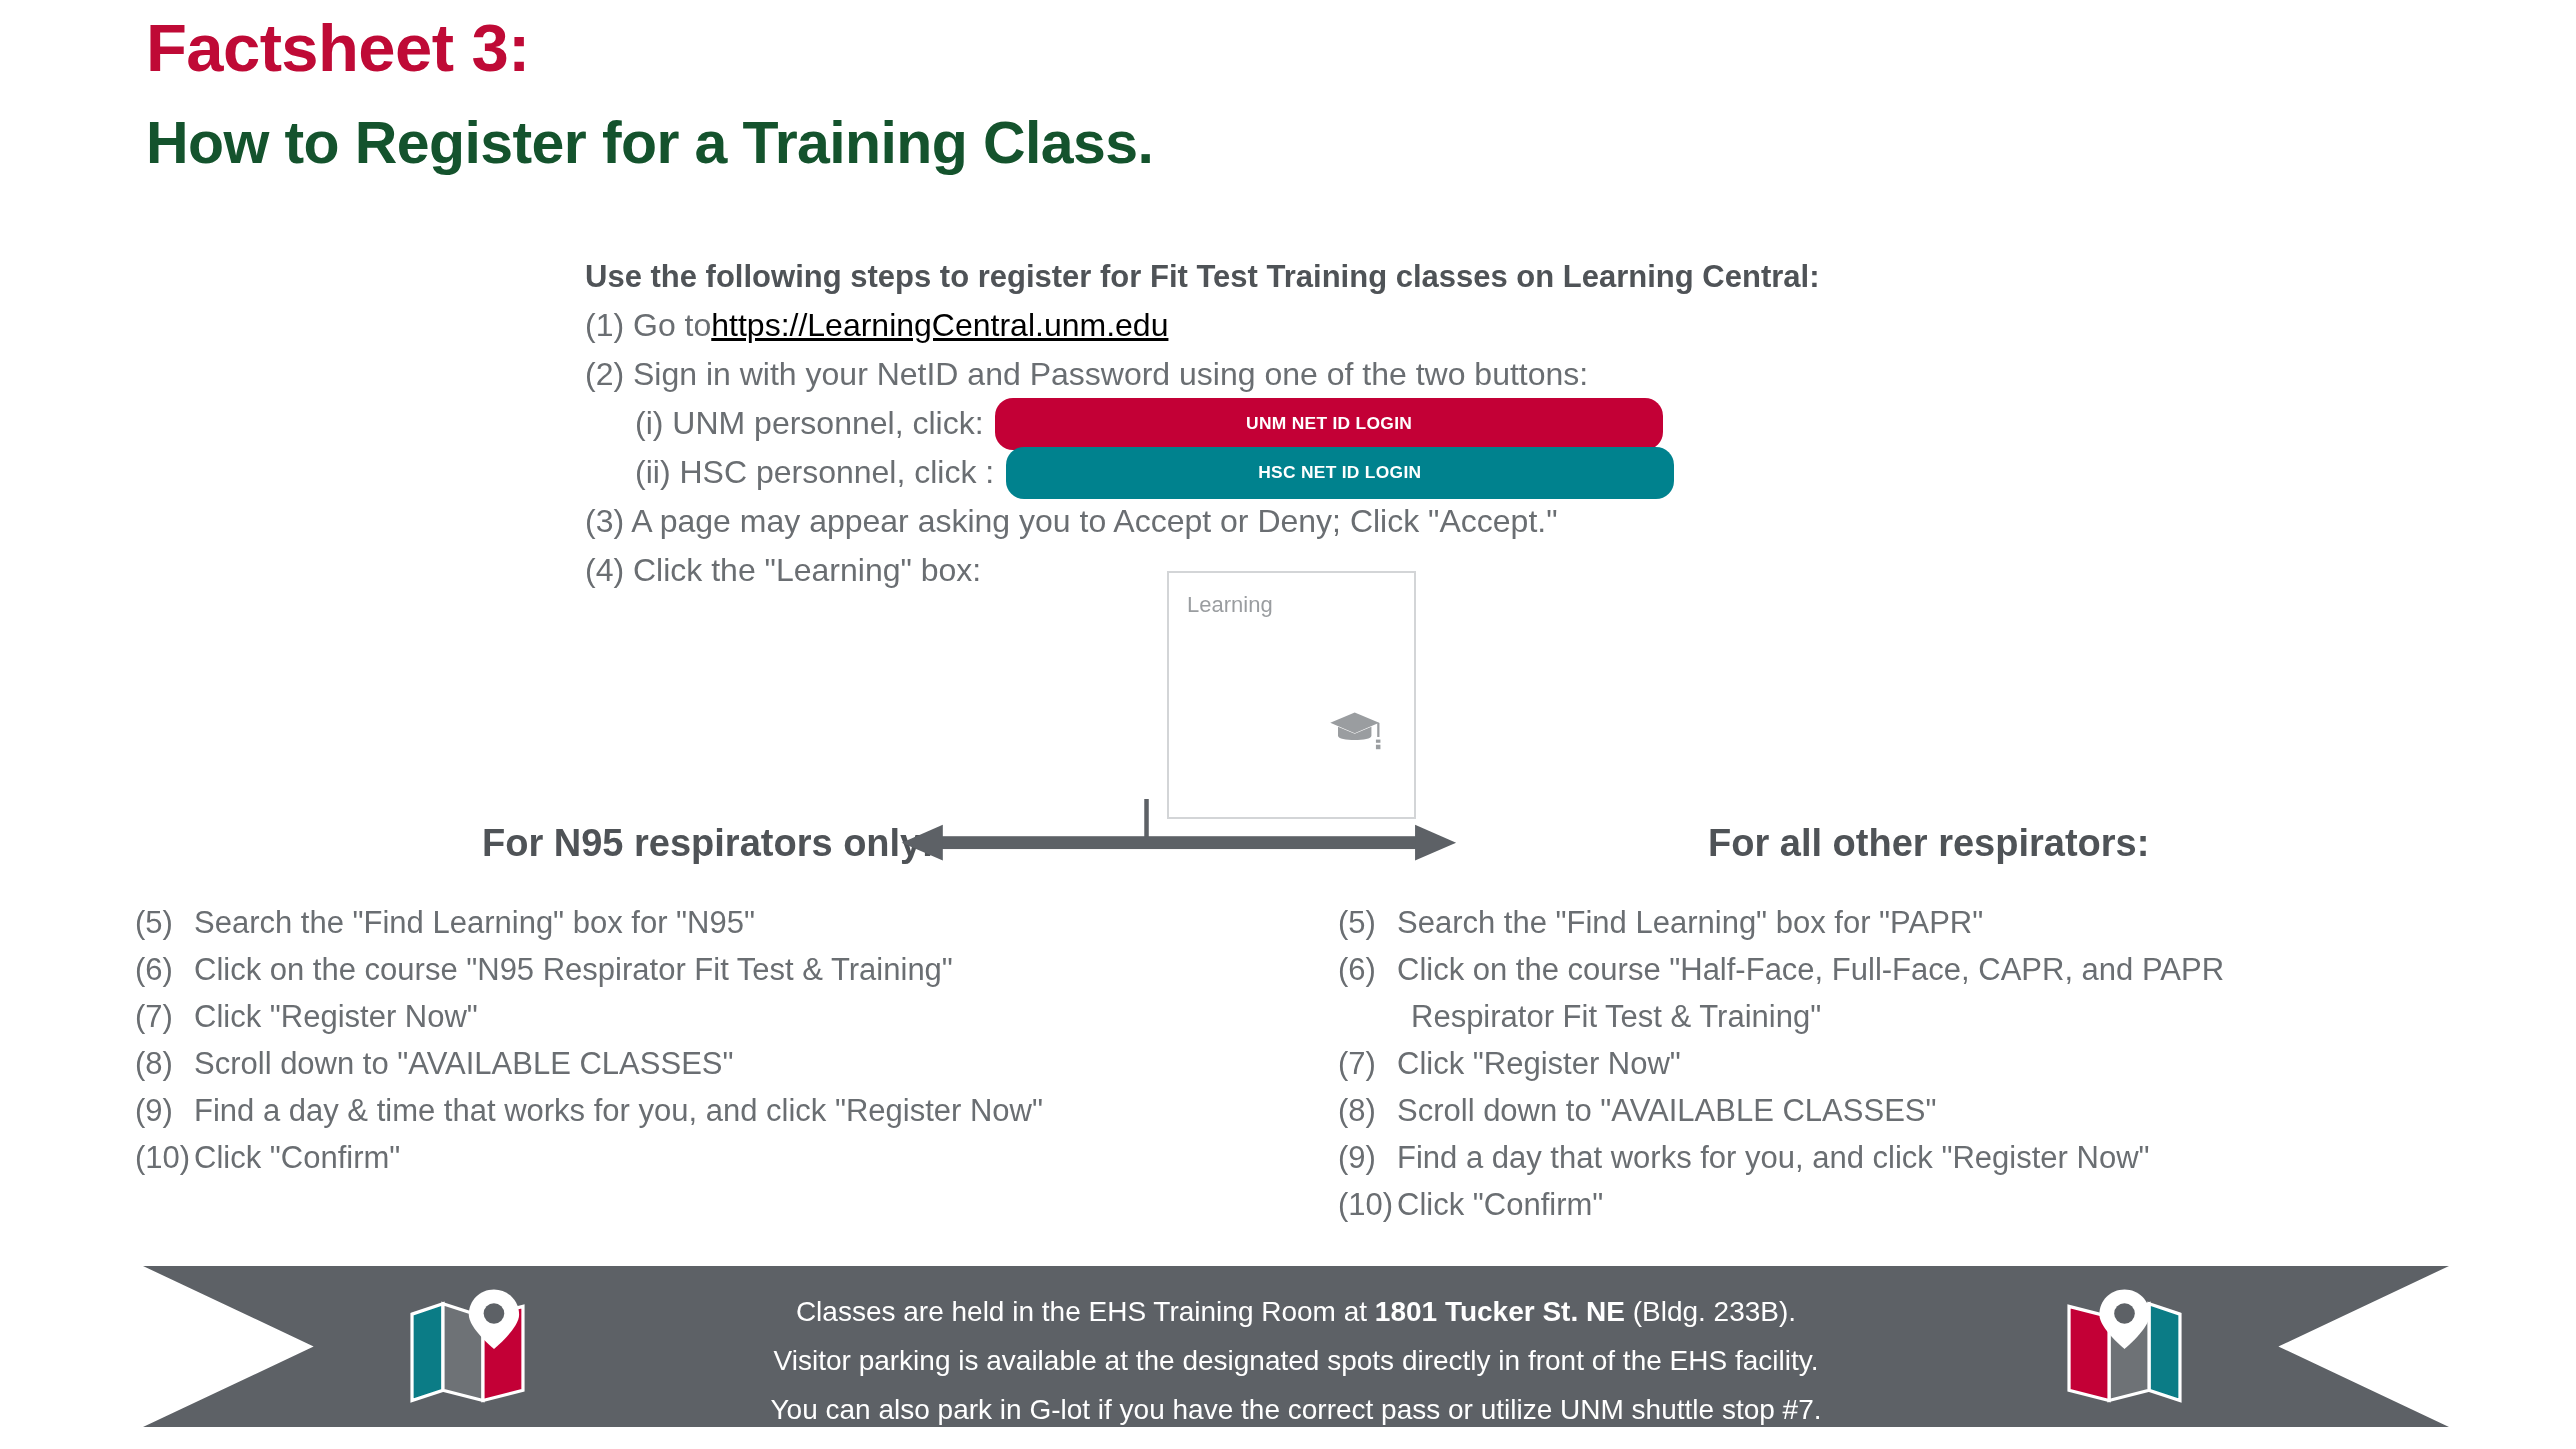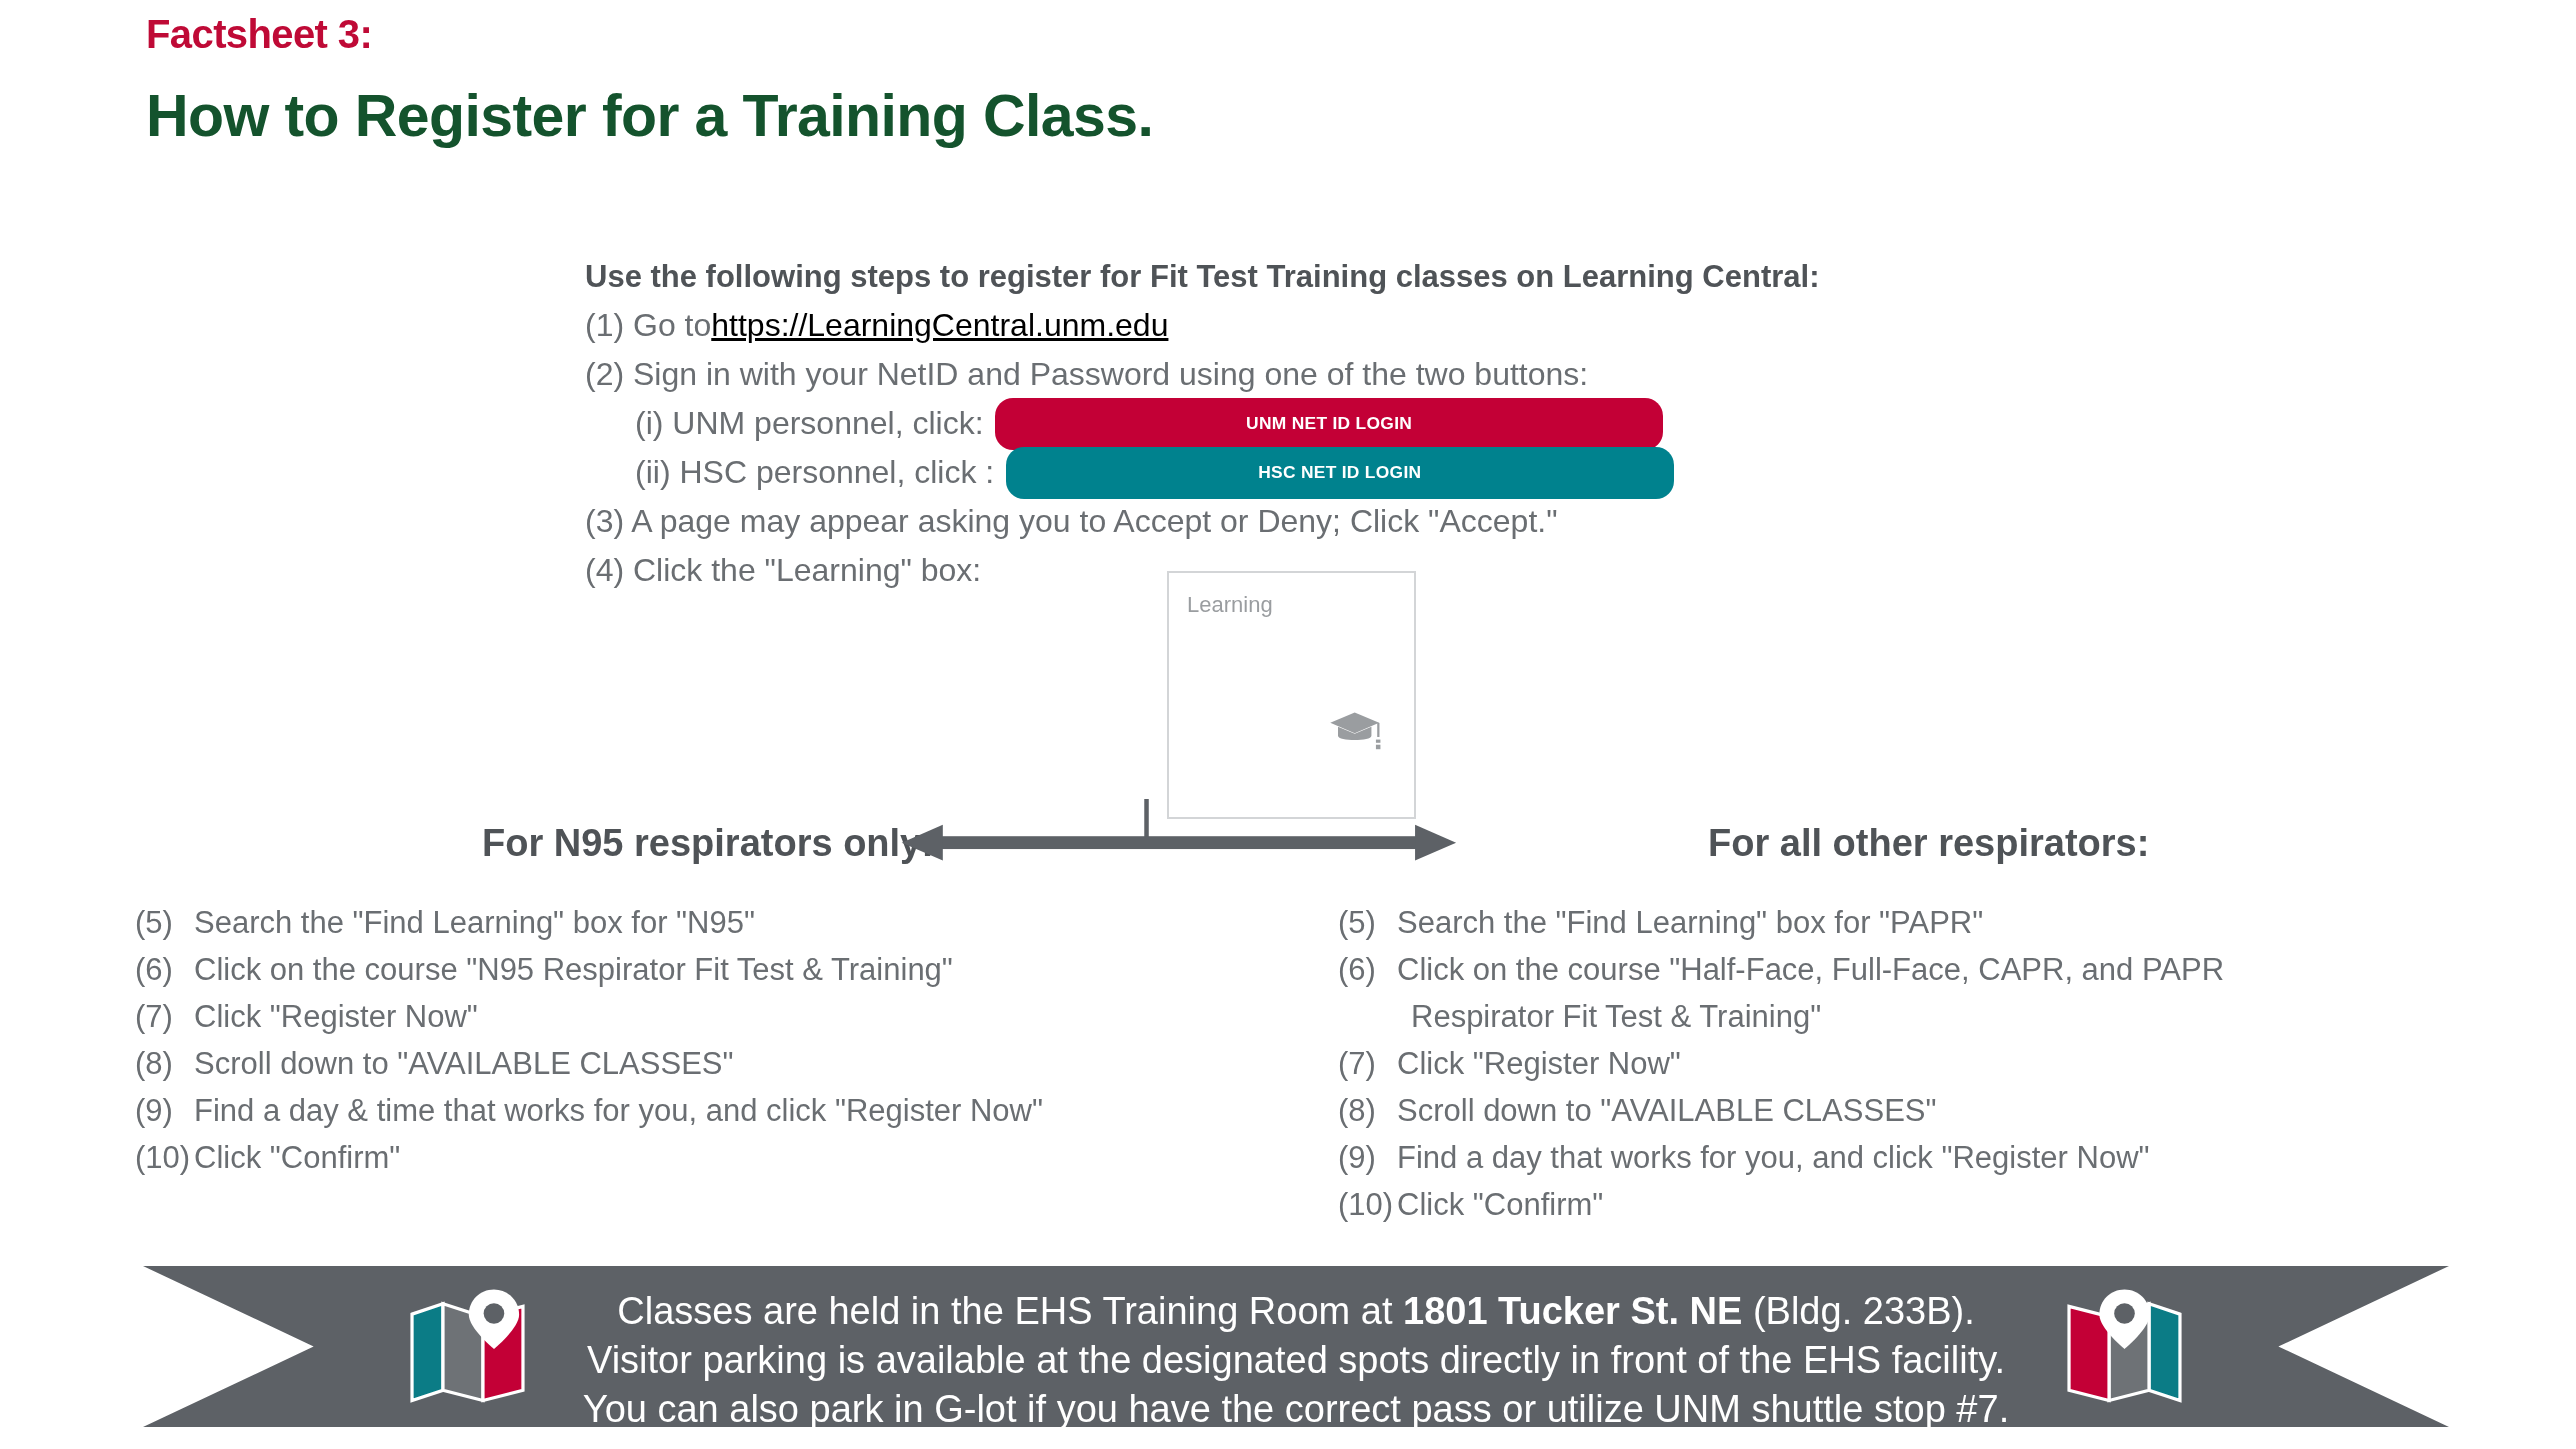--- a/index.html
+++ b/index.html
@@ -10,21 +10,21 @@
     font-family:"Liberation Sans",sans-serif;
     color:#5b5f63;
     overflow:hidden;
     position:relative;
   }
   .page{position:absolute;inset:0;}
 
   
   .title-block{position:absolute;left:146px;top:14px;}
   .title-line1{
-    font-size:40px;font-weight:bold;color:#bf0a36;
+    font-size:67px;font-weight:bold;color:#bf0a36;
     line-height:1.0;letter-spacing:-0.6px;
     font-family:"Liberation Sans",sans-serif;
   }
   .title-line2{
     font-size:59px;font-weight:bold;color:#14532d;
     line-height:1.0;letter-spacing:-0.6px;margin-top:33px;
     font-family:"Liberation Sans",sans-serif;
   }
 
   
@@ -74,21 +74,21 @@
 
   
   .ribbon{
     position:absolute;left:143px;top:1266px;width:2306px;height:161px;
     background:#5d6166;
     clip-path:polygon(0 0, 100% 0, 100% 0, 92.6% 50%, 100% 100%, 100% 100%,
                       0 100%, 0 100%, 7.4% 50%, 0 0);
   }
   .ribbon-text{
     position:absolute;left:0;right:0;top:20.6px;
-    text-align:center;color:#ffffff;font-size:38px;line-height:49px;
+    text-align:center;color:#ffffff;font-size:28px;line-height:49px;
   }
   .ribbon-text b{font-weight:bold;}
   .map-icon{position:absolute;top:20.6px;width:129px;height:120px;}
   .map-icon.left{left:260px;}
   .map-icon.right{left:1917px;}
 </style>
 </head>
 <body>
 
 <div class="page">

